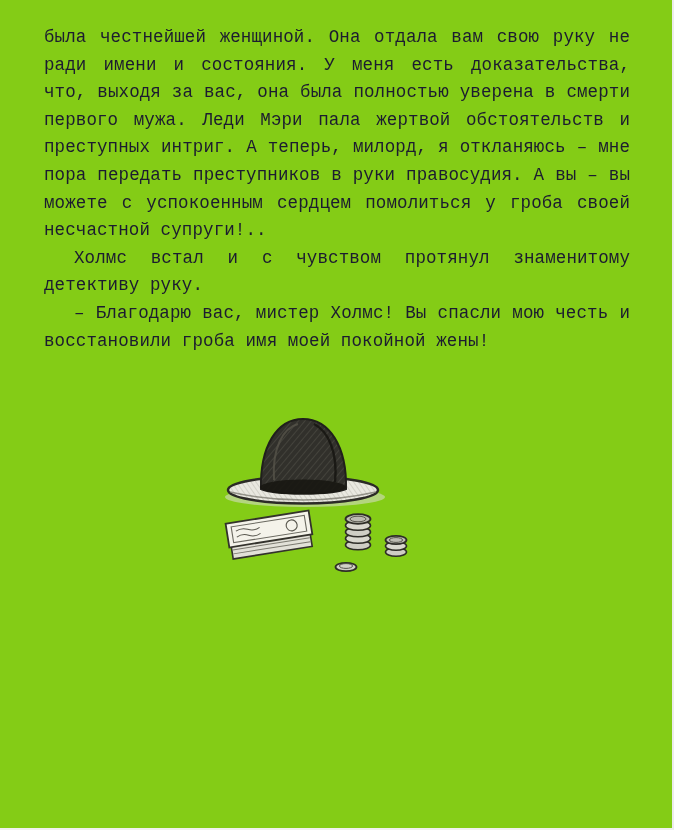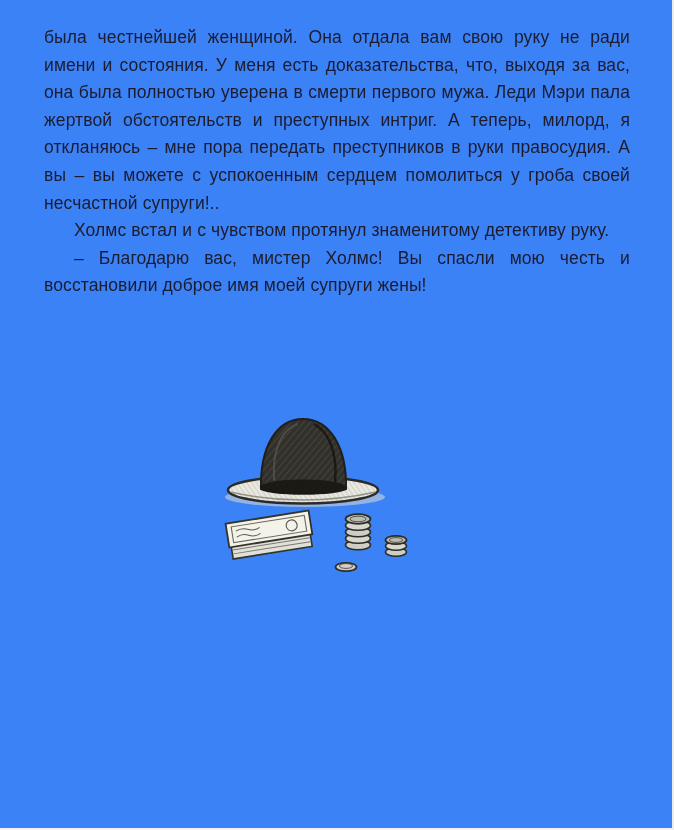--- a/index.html
+++ b/index.html
@@ -4,23 +4,23 @@
 <style>
   html, body {
     margin: 0;
     padding: 0;
     background: #ffffff;
   }
   .scan {
     position: relative;
     width: 674px;
     height: 830px;
-    background: #3b82f6;
+    background: #84cc16;
     overflow: hidden;
-    font-family: Liberation Sans, sans-serif;
+    font-family: Liberation Mono, monospace;
     color: #1c1c30;
     box-sizing: border-box;
     border-right: 2px solid #ececec;
     border-bottom: 2px solid #f1f1f1;
   }
   .text-block {
     position: absolute;
     top: 24px;
     left: 44px;
     width: 586px;
@@ -48,21 +48,21 @@
   }
 </style>
 </head>
 <body>
 
 <div class="scan">
 
   <div class="text-block">
     <p>была честнейшей женщиной. Она отдала вам свою руку не ради имени и состояния. У меня есть доказательства, что, выходя за вас, она была полностью уверена в смерти первого мужа. Леди Мэри пала жертвой обстоятельств и преступных интриг. А теперь, милорд, я откланяюсь – мне пора передать преступников в руки правосудия. А вы – вы можете с успокоенным сердцем помолиться у гроба своей несчастной супруги!..</p>
     <p class="indent">Холмс встал и с чувством протянул знаменитому детективу руку.</p>
-    <p class="indent">– Благодарю вас, мистер Холмс! Вы спасли мою честь и восстановили доброе имя моей супруги жены!</p>
+    <p class="indent">– Благодарю вас, мистер Холмс! Вы спасли мою честь и восстановили гроба имя моей покойной жены!</p>
   </div>
 
   <div class="illustration-wrap">
     <svg width="310" height="190" viewBox="0 0 310 190" xmlns="http://www.w3.org/2000/svg">
       <defs>
         <pattern id="hatch" width="5" height="5" patternUnits="userSpaceOnUse" patternTransform="rotate(40)">
           <rect width="5" height="5" fill="#31302b"></rect>
           <line x1="0" y1="0" x2="0" y2="5" stroke="#4c4b43" stroke-width="1.4"></line>
         </pattern>
         <pattern id="hatch2" width="4" height="4" patternUnits="userSpaceOnUse" patternTransform="rotate(-35)">

